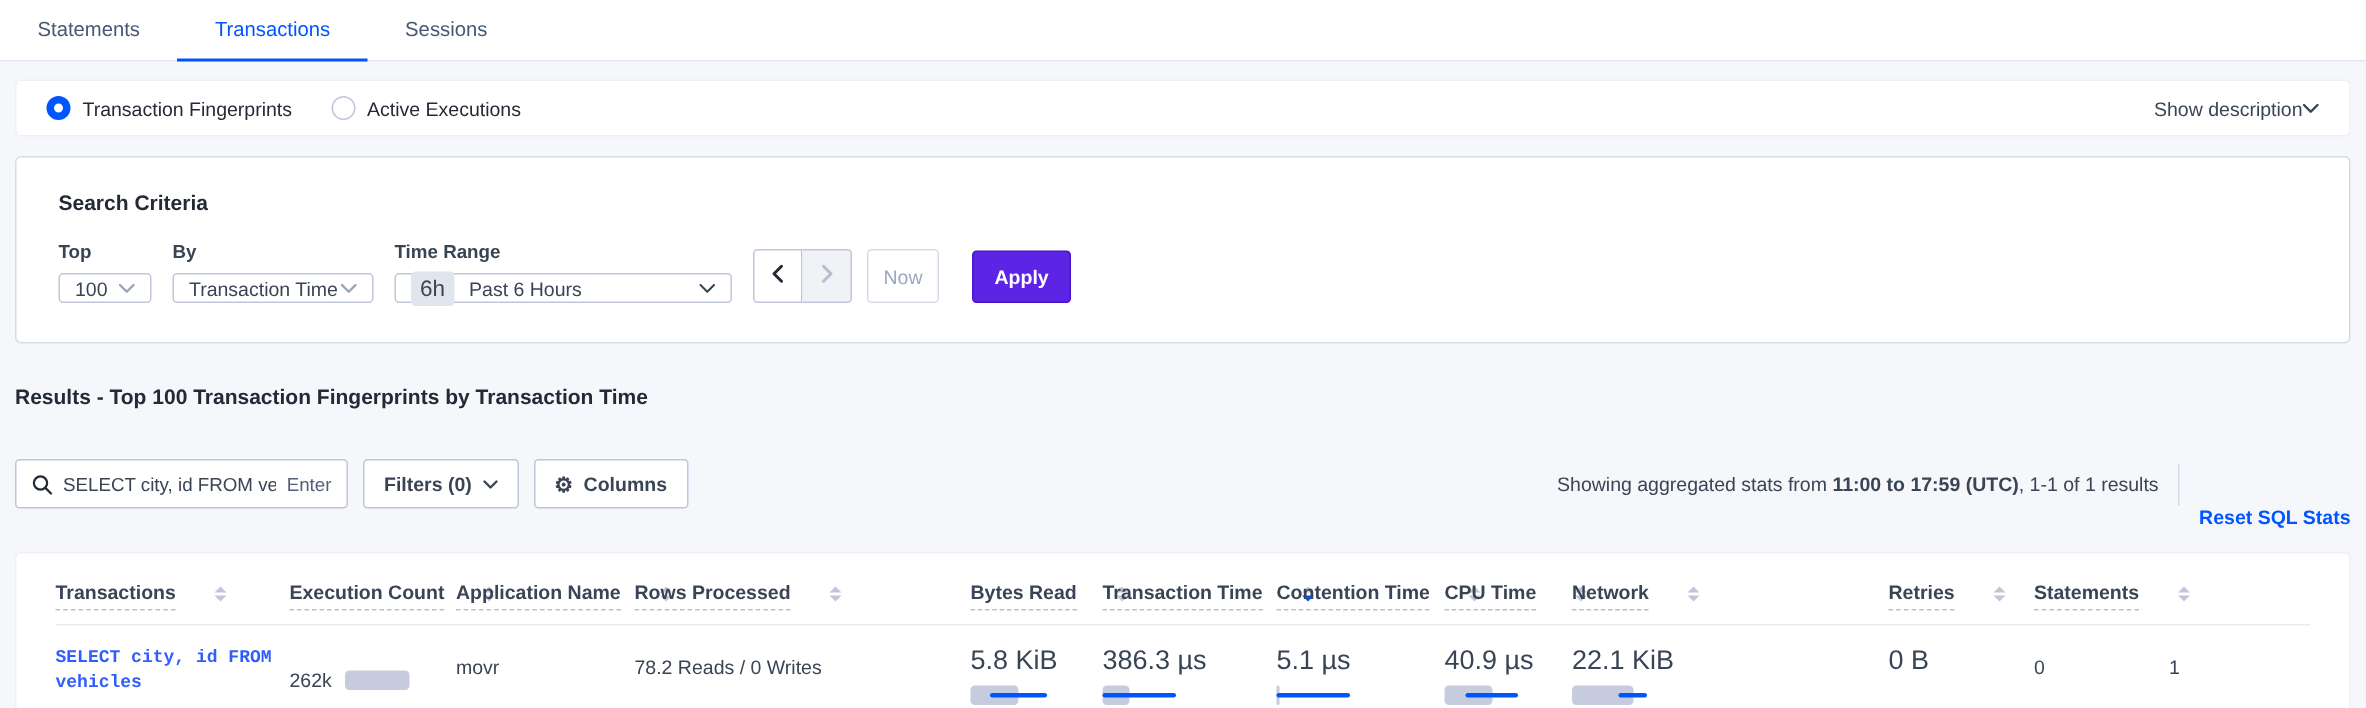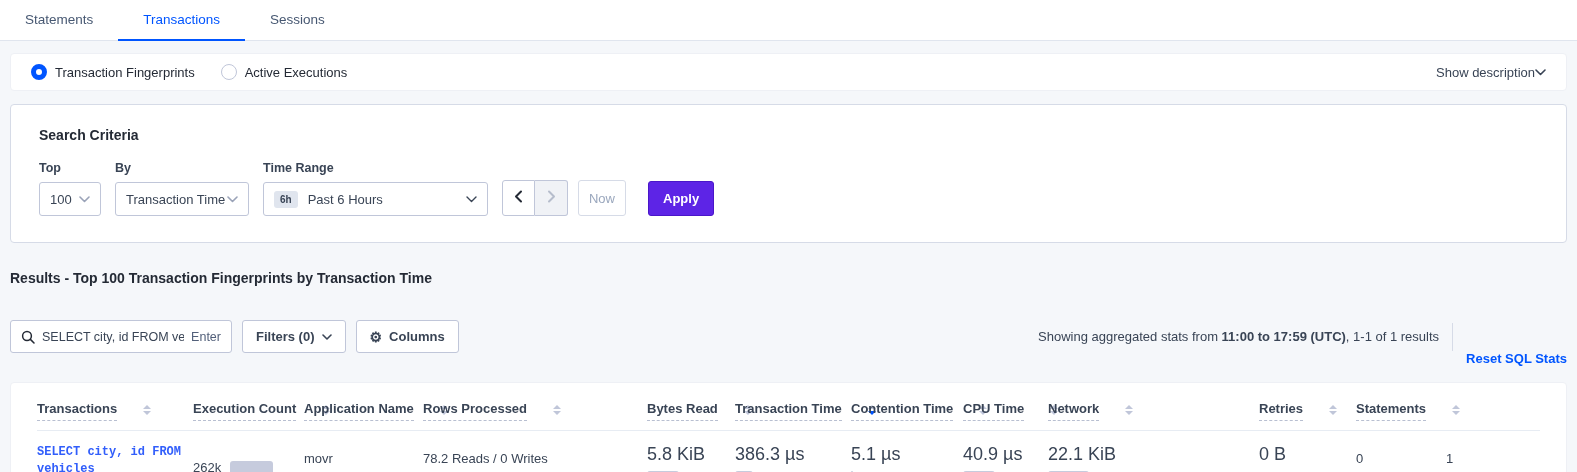--- a/index.html
+++ b/index.html
@@ -33,30 +33,30 @@
   .radio-dot.on  { border:5px solid #0055ff; background:#fff; }
   .radio-dot.off { border:1.5px solid #c0c6d9; background:#fff; }
   .show-desc { display:flex; align-items:center; gap:0; color:#394455; cursor:pointer; }
   
   .criteria-card { margin-top:13px; border:1px solid #d6dbe7; padding:22px 28px 26px; }
   .criteria-title { font-size:14px; font-weight:bold; color:#242a35; margin-bottom:18px; }
   .fields-row { display:flex; align-items:flex-end; }
   .field { display:flex; flex-direction:column; }
   .field-label { font-size:12.5px; font-weight:bold; color:#394455; margin-bottom:7px; }
   .control {
-    height:34px; border:1px solid #c0c6d9; border-radius:3px; background:#fff;
+    height:20px; border:1px solid #c0c6d9; border-radius:3px; background:#fff;
     display:flex; align-items:center; padding:0 10px; cursor:pointer; color:#394455;
   }
   .control .chev { margin-left:auto; color:#7e89a9; display:flex; }
   .ctl-top { width:62px; }
   .ctl-by { width:134px; margin-left:0; }
   .field + .field { margin-left:14px; }
   .ctl-timerange { width:225px; }
   .tr-badge {
-    background:#e0e5ee; border-radius:3px; font-size:10px; font-weight:bold;
+    background:#e0e5ee; border-radius:3px; font-size:15px; font-weight:normal;
     padding:3px 6px; margin-right:10px; color:#394455;text-align:right;
   }
   .arrow-group { display:flex; margin-left:14px; height:36px; }
   .arrow-btn {
     width:33px; height:36px; background:#fff; border:1px solid #c0c6d9;
     display:flex; align-items:center; justify-content:center; cursor:pointer; color:#242a35;
   }
   .arrow-btn.prev { border-radius:3px 0 0 3px; }
   .arrow-btn.next { border-radius:0 3px 3px 0; border-left:none; background:#f0f2f6; color:#b6bdcc; }
   .now-btn {

